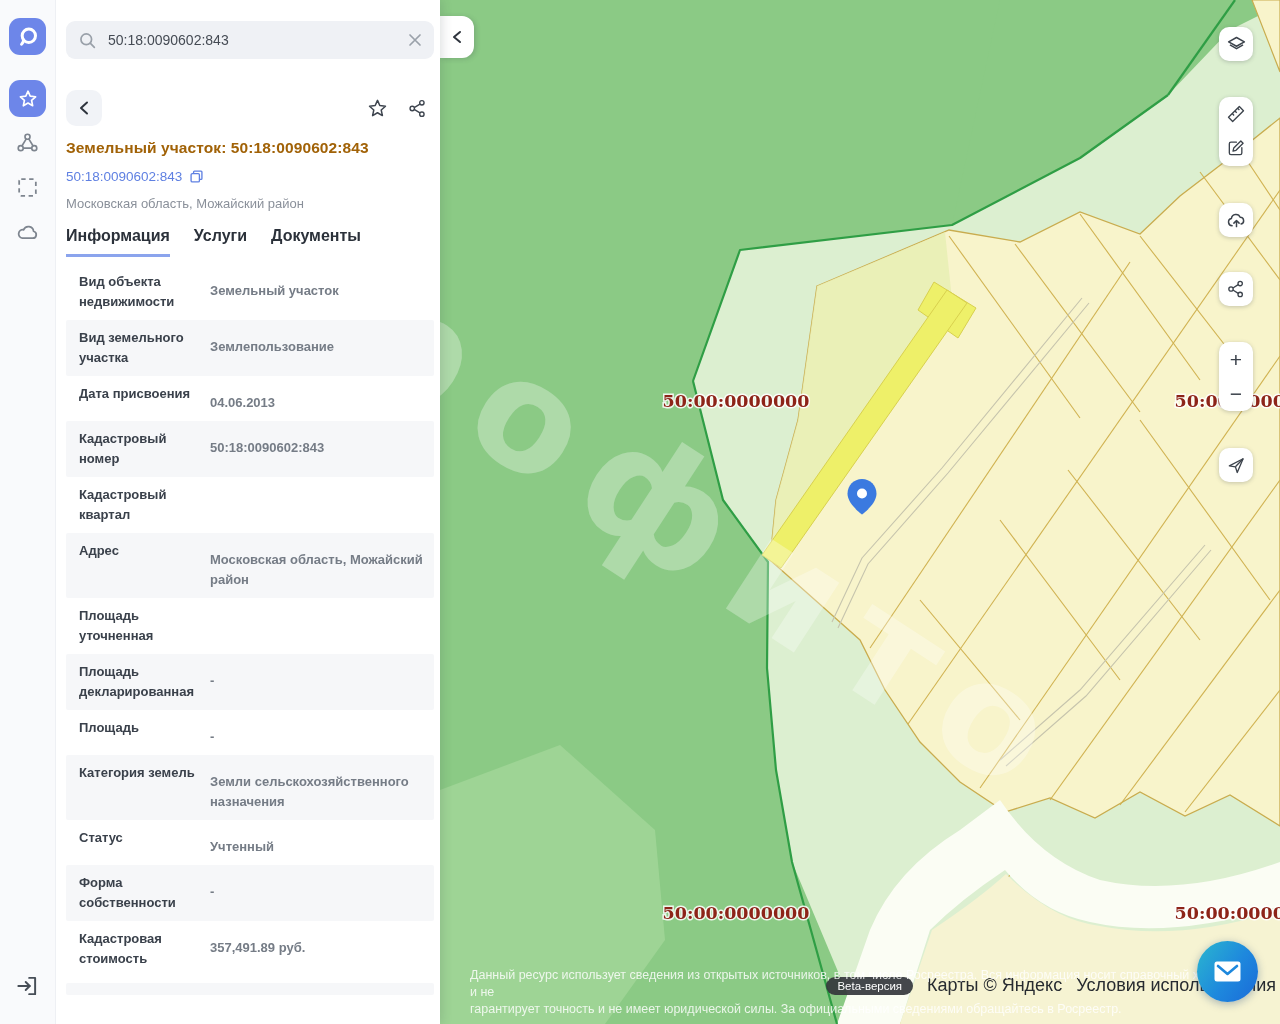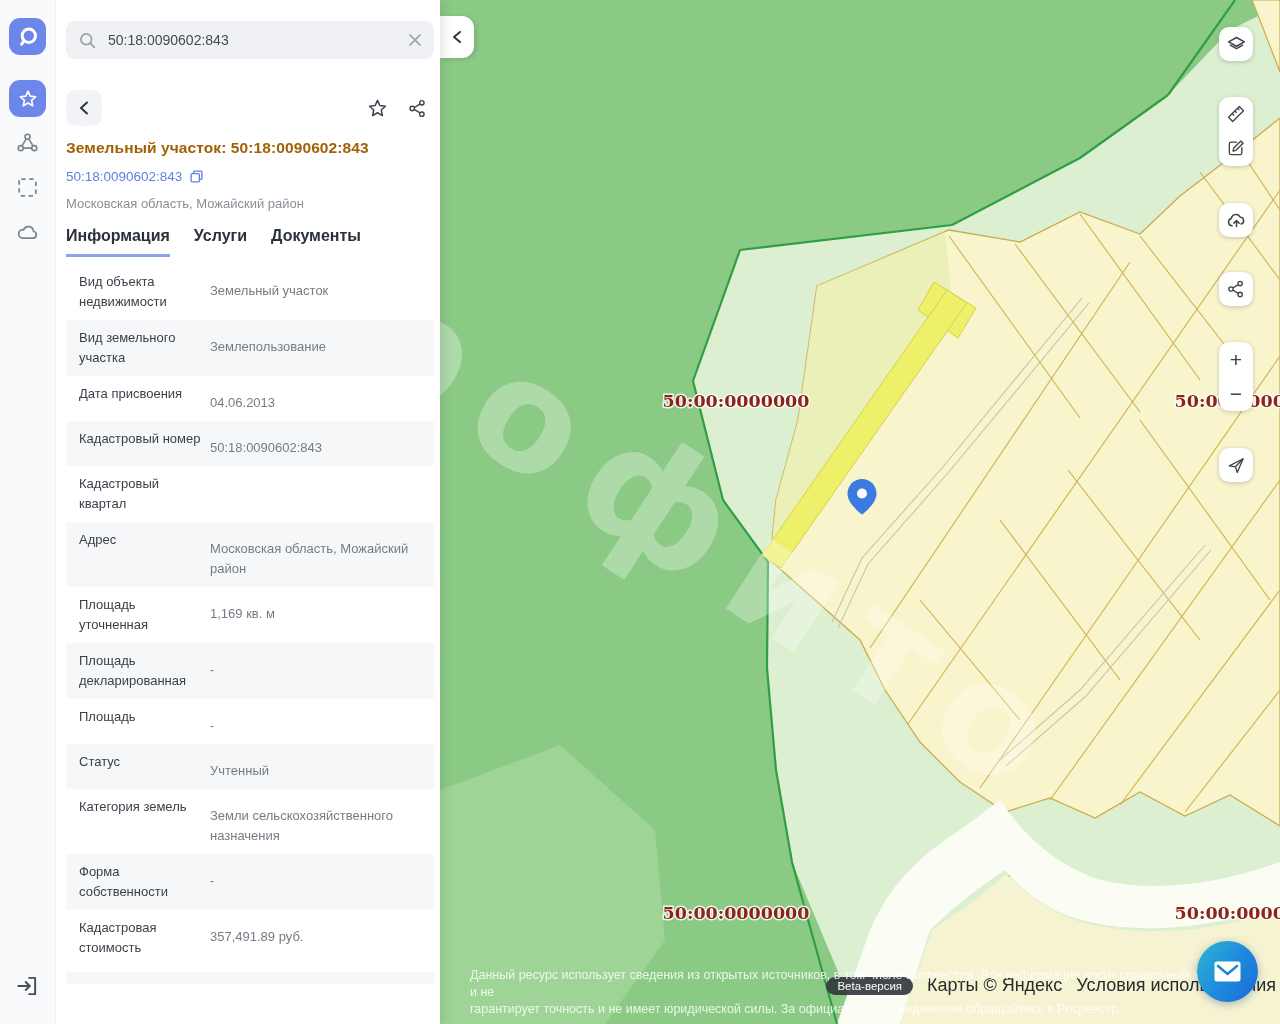--- a/index.html
+++ b/index.html
@@ -20,21 +20,21 @@
   .backbtn{position:absolute;left:11px;top:90px;width:36px;height:36px;border-radius:10px;background:#f1f3f7;display:flex;align-items:center;justify-content:center;cursor:pointer;}
   .favbtn{position:absolute;left:306px;top:92px;width:32px;height:32px;display:flex;align-items:center;justify-content:center;cursor:pointer;color:#3e454f;}
   .sharebtn{position:absolute;left:346px;top:92px;width:32px;height:32px;display:flex;align-items:center;justify-content:center;cursor:pointer;color:#3e454f;}
   .ptitle{position:absolute;left:11px;top:139px;width:370px;font-size:15.5px;font-weight:700;color:#a16207;letter-spacing:.1px;}
   .plink{position:absolute;left:11px;top:169px;display:flex;align-items:center;gap:7px;color:#5f80e2;font-size:13.5px;cursor:pointer;}
   .paddr{position:absolute;left:11px;top:196px;font-size:13px;color:#8a909a;}
   .tabs{position:absolute;left:11px;top:227px;display:flex;gap:24px;font-size:16px;font-weight:700;color:#2b313a;}
   .tab{cursor:pointer;padding-bottom:9px;}
   .tab.active{border-bottom:3px solid #8ba4ed;}
   .rows{position:absolute;left:11px;top:264px;width:368px;}
-  .row{display:flex;padding:8px 8px 8px 13px;box-sizing:border-box;border-radius:2px;}
+  .row{display:flex;padding:8px 8px 8px 13px;box-sizing:border-box;border-radius:2px;font-weight:bold;}
   .row:nth-child(even){background:#f6f7f9;}
   .rlabel{width:122px;min-width:122px;margin-right:9px;font-size:13px;line-height:20px;color:#3a414b;}
   .rvalue{flex:1;font-size:13px;line-height:20px;color:#757c86;margin-top:9px;}
   .row-partial{height:12px;background:#f6f7f9;margin-top:6px;border-radius:2px;}
 
   
   .map{position:absolute;left:440px;top:0;width:840px;height:1024px;overflow:hidden;background:#8bca85;z-index:10;}
   .collapse{position:absolute;left:0;top:16px;width:34px;height:42px;background:#fff;border-radius:0 12px 12px 0;box-shadow:2px 1px 5px rgba(50,60,70,.2);display:flex;align-items:center;justify-content:center;cursor:pointer;z-index:12;}
   .mbtn{position:absolute;right:27px;width:34px;height:34px;background:#fff;border-radius:10px;box-shadow:0 1px 4px rgba(60,70,80,.28);display:flex;align-items:center;justify-content:center;cursor:pointer;color:#3c434c;z-index:12;}
   .mgroup{position:absolute;right:27px;width:34px;background:#fff;border-radius:10px;box-shadow:0 1px 4px rgba(60,70,80,.28);z-index:12;}
@@ -313,39 +313,38 @@
       </div>
         <div class="row">
         <div class="rlabel">Кадастровый квартал</div>
       </div>
         <div class="row">
         <div class="rlabel">Адрес</div>
         <div class="rvalue">Московская область, Можайский район</div>
       </div>
         <div class="row">
         <div class="rlabel">Площадь уточненная</div>
-        <div class="rvalue">1,169 кв. м</div>
       </div>
         <div class="row">
         <div class="rlabel">Площадь декларированная</div>
         <div class="rvalue">-</div>
       </div>
         <div class="row">
         <div class="rlabel">Площадь</div>
         <div class="rvalue">-</div>
       </div>
         <div class="row">
+        <div class="rlabel">Категория земель</div>
+        <div class="rvalue">Земли сельскохозяйственного назначения</div>
+      </div>
+        <div class="row">
         <div class="rlabel">Статус</div>
         <div class="rvalue">Учтенный</div>
       </div>
         <div class="row">
-        <div class="rlabel">Категория земель</div>
-        <div class="rvalue">Земли сельскохозяйственного назначения</div>
-      </div>
-        <div class="row">
         <div class="rlabel">Форма собственности</div>
         <div class="rvalue">-</div>
       </div>
         <div class="row">
         <div class="rlabel">Кадастровая стоимость</div>
         <div class="rvalue">357,491.89 руб.</div>
       </div>
         <div class="row-partial"></div>
       </div>
   </div>

